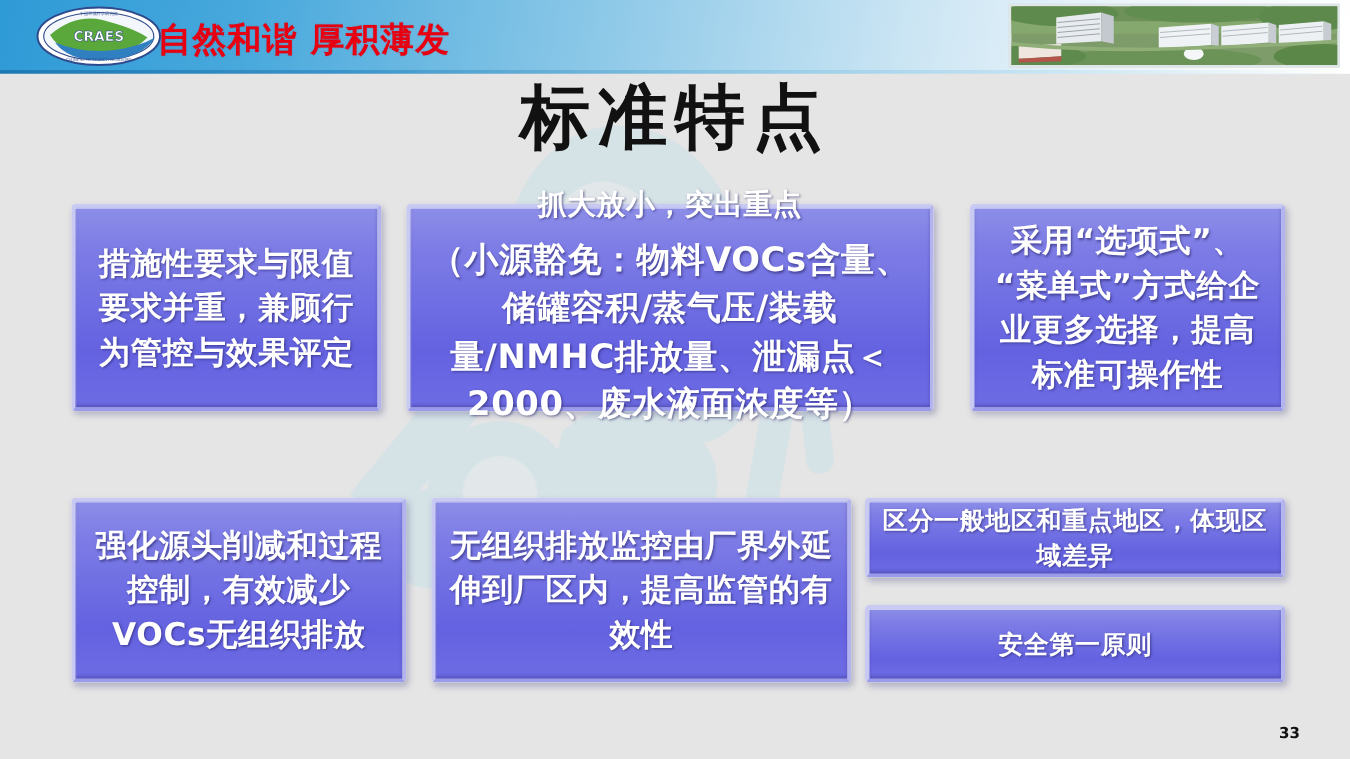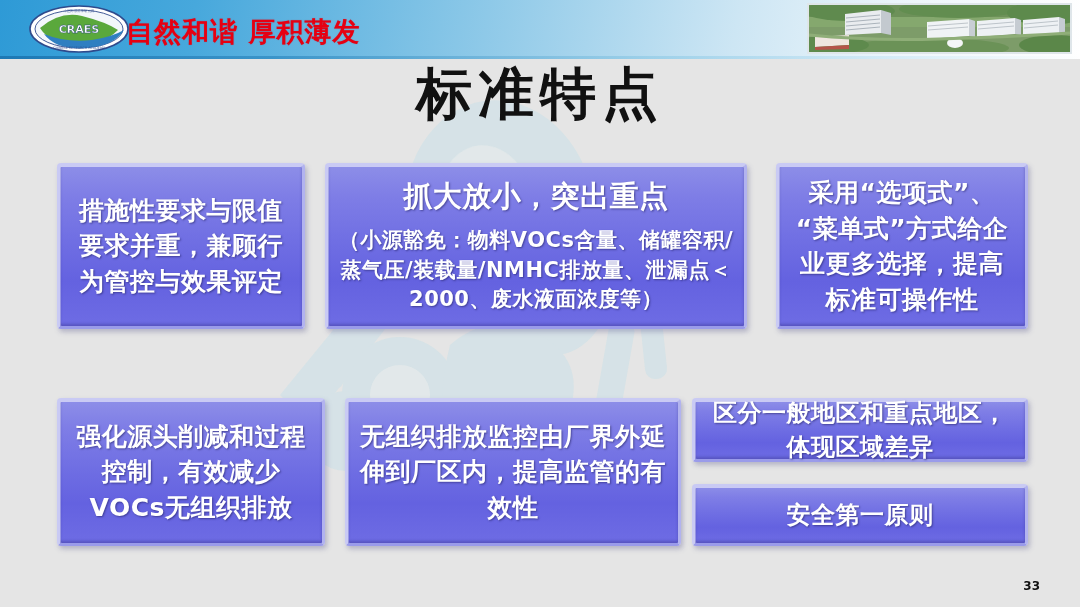--- a/index.html
+++ b/index.html
@@ -75,30 +75,30 @@
     text-align:center;
     color:#ffffff;
     font-weight:bold;
     text-shadow:1px 1px 2px rgba(30,28,90,.55);
   }
   .box-line{
     font-family:"DejaVu Sans","Liberation Sans",sans-serif;
     letter-spacing:.5px;
   }
   .box-title{
-    font-size:29px;line-height:1.35;margin-bottom:10px;
+    font-size:23px;line-height:1.35;margin-bottom:10px;
   }
   .box-sub{
-    font-size:21px;line-height:1.42;
+    font-size:27px;line-height:1.42;
   }
   .box-main{
     font-size:25px;line-height:1.42;
   }
   .box-main-sm{
-    font-size:24px;line-height:1.42;
+    font-size:20px;line-height:1.42;
   }
 
   
   #box-1{left:57px; top:163px; width:248px; height:166px;}
   #box-2{left:325px;top:163px; width:422px; height:166px;}
   #box-3{left:776px;top:163px; width:252px; height:166px;}
 
   #box-4{left:57px; top:398px; width:268px; height:148px;}
   #box-5{left:345px;top:398px; width:336px; height:148px;}
   #box-6{left:692px;top:398px; width:336px; height:64px;}

